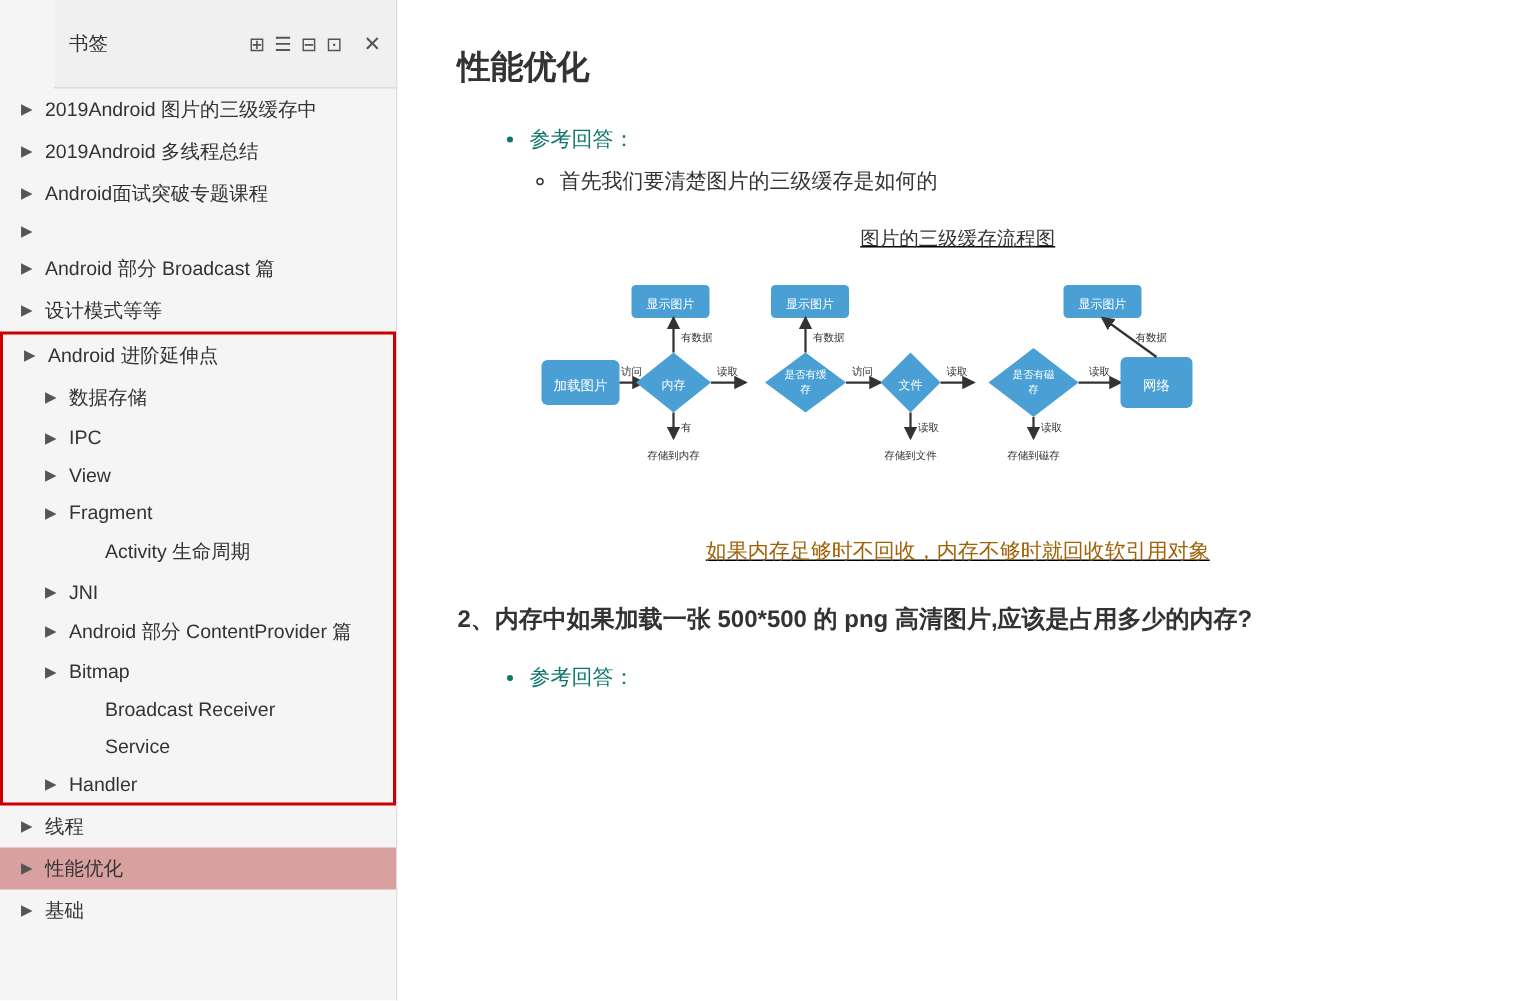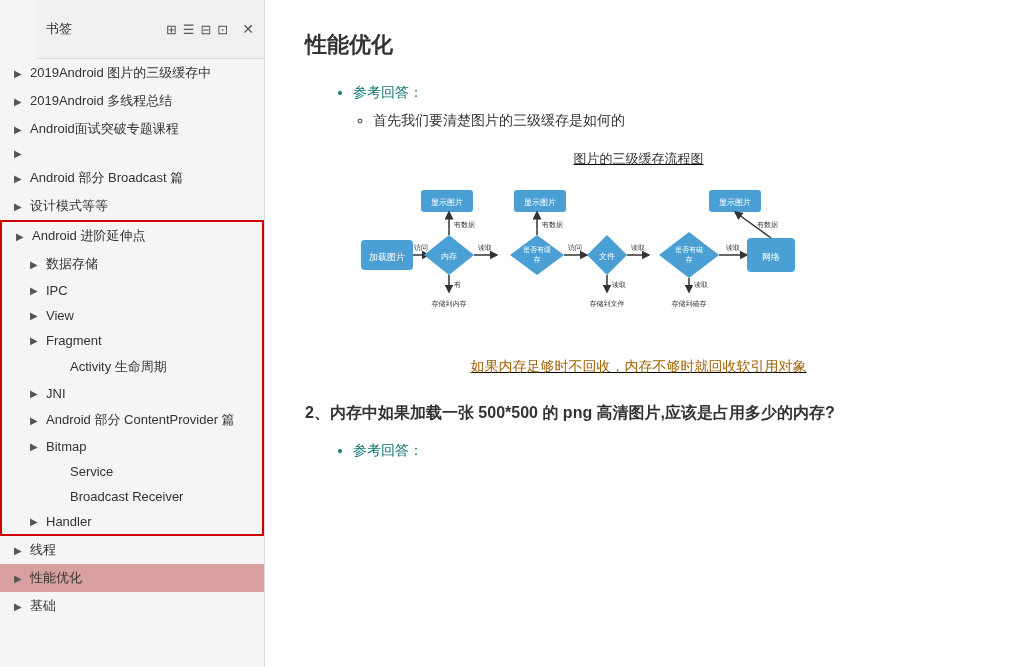--- a/index.html
+++ b/index.html
@@ -222,25 +222,25 @@
       <div class="sidebar-item indent">
         <span class="arrow">▶</span>
         <span>Android 部分 ContentProvider 篇</span>
       </div>
       <div class="sidebar-item indent">
         <span class="arrow">▶</span>
         <span>Bitmap</span>
       </div>
       <div class="sidebar-item indent2">
         <span class="arrow" style="visibility:hidden;">▶</span>
-        <span>Service</span>
+        <span>Broadcast Receiver</span>
       </div>
       <div class="sidebar-item indent2">
         <span class="arrow" style="visibility:hidden;">▶</span>
-        <span>Broadcast Receiver</span>
+        <span>Service</span>
       </div>
       <div class="sidebar-item indent">
         <span class="arrow">▶</span>
         <span>Handler</span>
       </div>
     </div>
 
     <div class="sidebar-item">
       <span class="arrow">▶</span>
       <span>线程</span>

